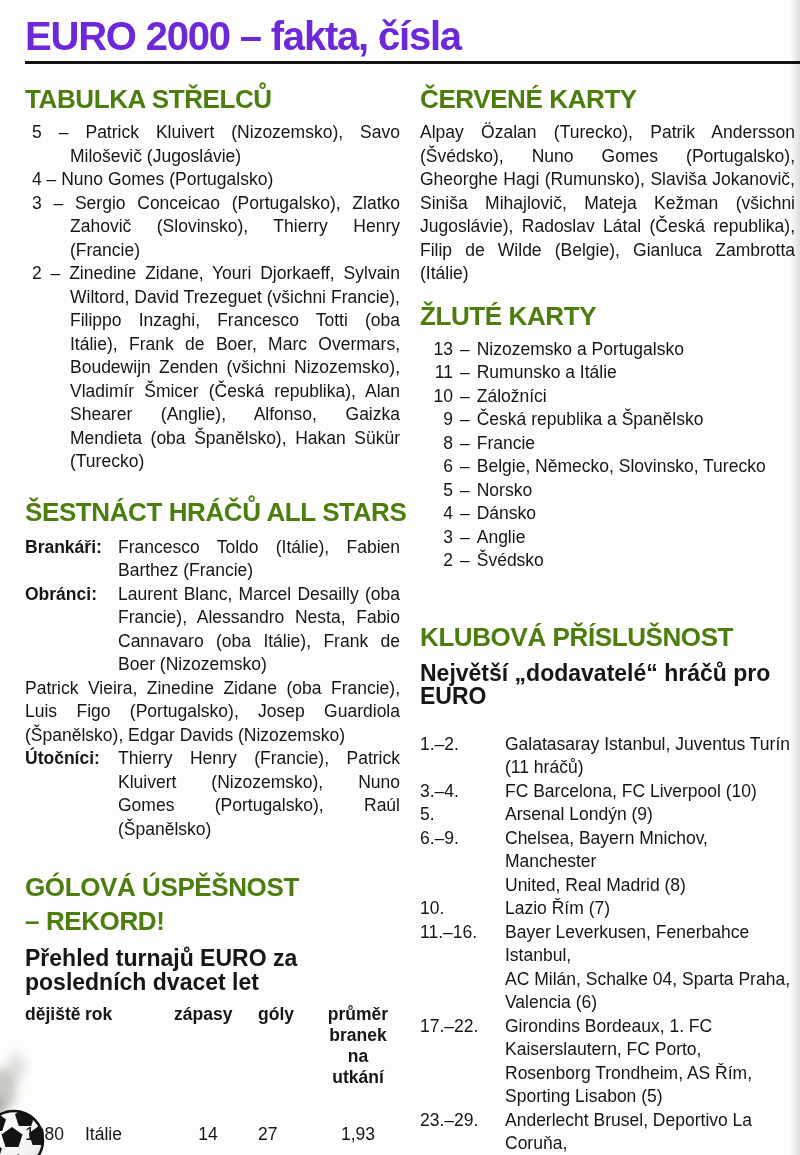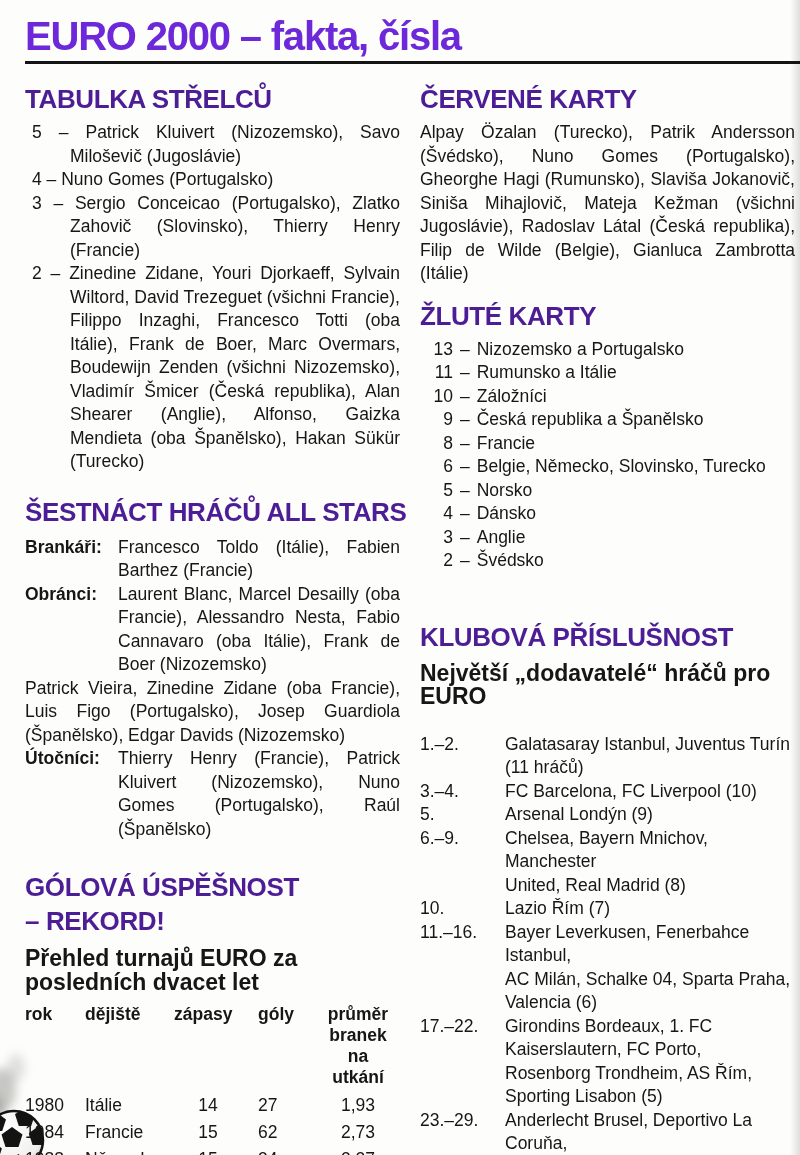--- a/index.html
+++ b/index.html
@@ -19,21 +19,21 @@
   .title{
     font-size:40px;line-height:48px;font-weight:bold;letter-spacing:-1.2px;
     color:#6d28d9;white-space:nowrap;
   }
   .rule{height:3px;background:#141414;margin:1px -5px 0 0;}
   .cols{display:flex;margin-top:20px;}
   .col-left{width:375px;flex:none;}
   .col-right{flex:1;margin-left:20px;min-width:0;}
   h2{
     font-size:26px;line-height:31px;font-weight:bold;letter-spacing:-0.4px;
-    margin:0;color:#4c1d95;white-space:nowrap;
+    margin:0;color:#4d7c0f;white-space:nowrap;
   }
   .just{text-align:justify;text-justify:inter-word;}
   .hang{padding-left:38px;text-indent:-38px;margin-left:7px;}
   .list{margin-top:6px;}
   .mt-sec{margin-top:23px;}
   .mt-sec2{margin-top:29px;}
   .goals-h2{line-height:34px;white-space:nowrap;}
   .subtitle{font-weight:bold;margin-top:9px;font-size:23px;}
   
   .as-row{display:flex;}
@@ -47,21 +47,21 @@
   .club-row{display:flex;}
   .club-rank{width:85px;flex:none;}
   .club-lines{flex:1;min-width:0;}
   
   .gr-table{
     display:grid;margin-top:10px;
     grid-template-columns:60px 89px 84px 63px 74px;
   }
   .th{font-weight:bold;line-height:21px;padding-bottom:4px;}
   .th5{text-align:center;}
-  .td{line-height:27px;}
+  .td{line-height:27px;margin-top:29px;}
   .td3{text-align:center;padding-right:16px;}
   .td4{text-align:left;padding-right:12px;}
   .td5{text-align:center;}
   
   .ball-wrap{position:absolute;left:-18px;top:1030px;z-index:0;}
 </style>
 </head>
 <body>
 
 <div class="ball-wrap">
@@ -126,22 +126,22 @@
           </div>
           <div class="as-row">
             <span class="as-label">Útočníci:</span>
             <div class="as-names just">Thierry Henry (Francie), Patrick Kluivert (Nizozemsko), Nuno Gomes (Portugalsko), Raúl (Španělsko)</div>
           </div>
         </div>
 
       <h2 class="mt-sec2 goals-h2"><span>GÓLOVÁ ÚSPĚŠNOST</span><br><span>– REKORD!</span></h2>
       <div class="subtitle">Přehled turnajů EURO za posledních dvacet let</div>
       <div class="gr-table">
+          <div class="th th2">dějiště</div>
           <div class="th th1">rok</div>
-          <div class="th th2">dějiště</div>
           <div class="th th3">zápasy</div>
           <div class="th th4">góly</div>
           <div class="th th5">
             <div>průměr</div>
             <div>branek</div>
             <div>na utkání</div>
           </div>
           <div class="td td1">1980</div>
           <div class="td td2">Itálie</div>
           <div class="td td3">14</div>

